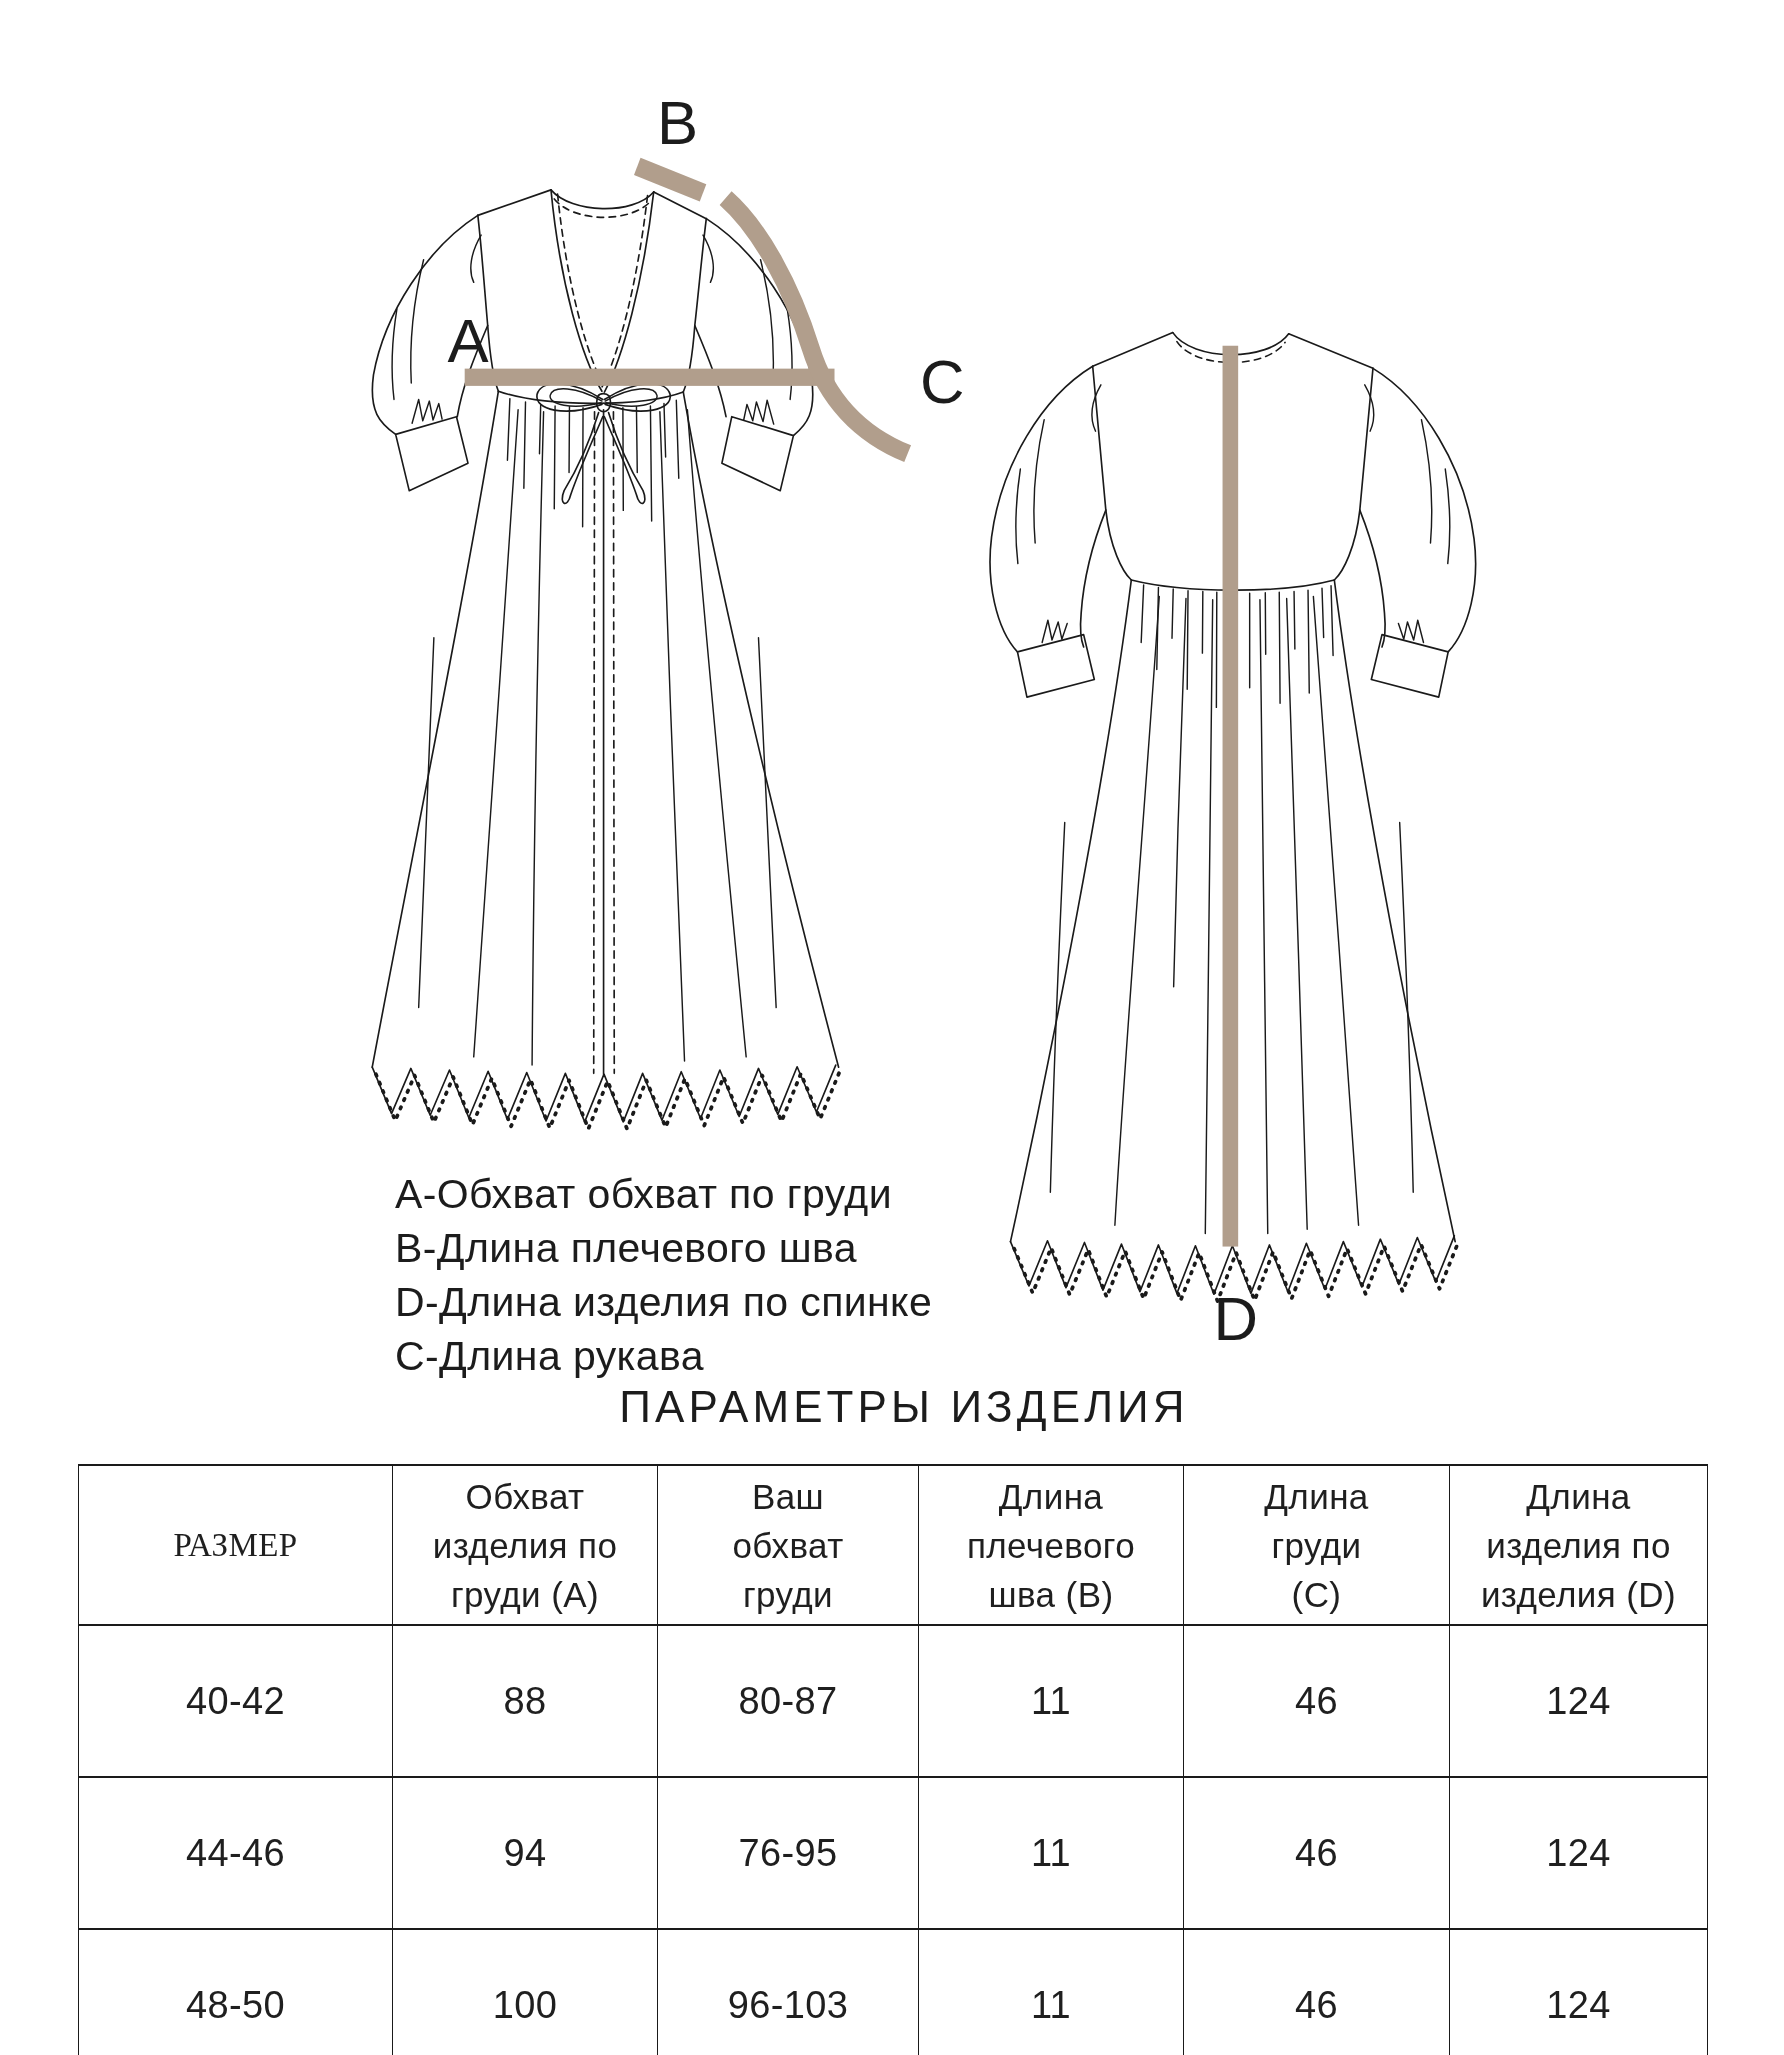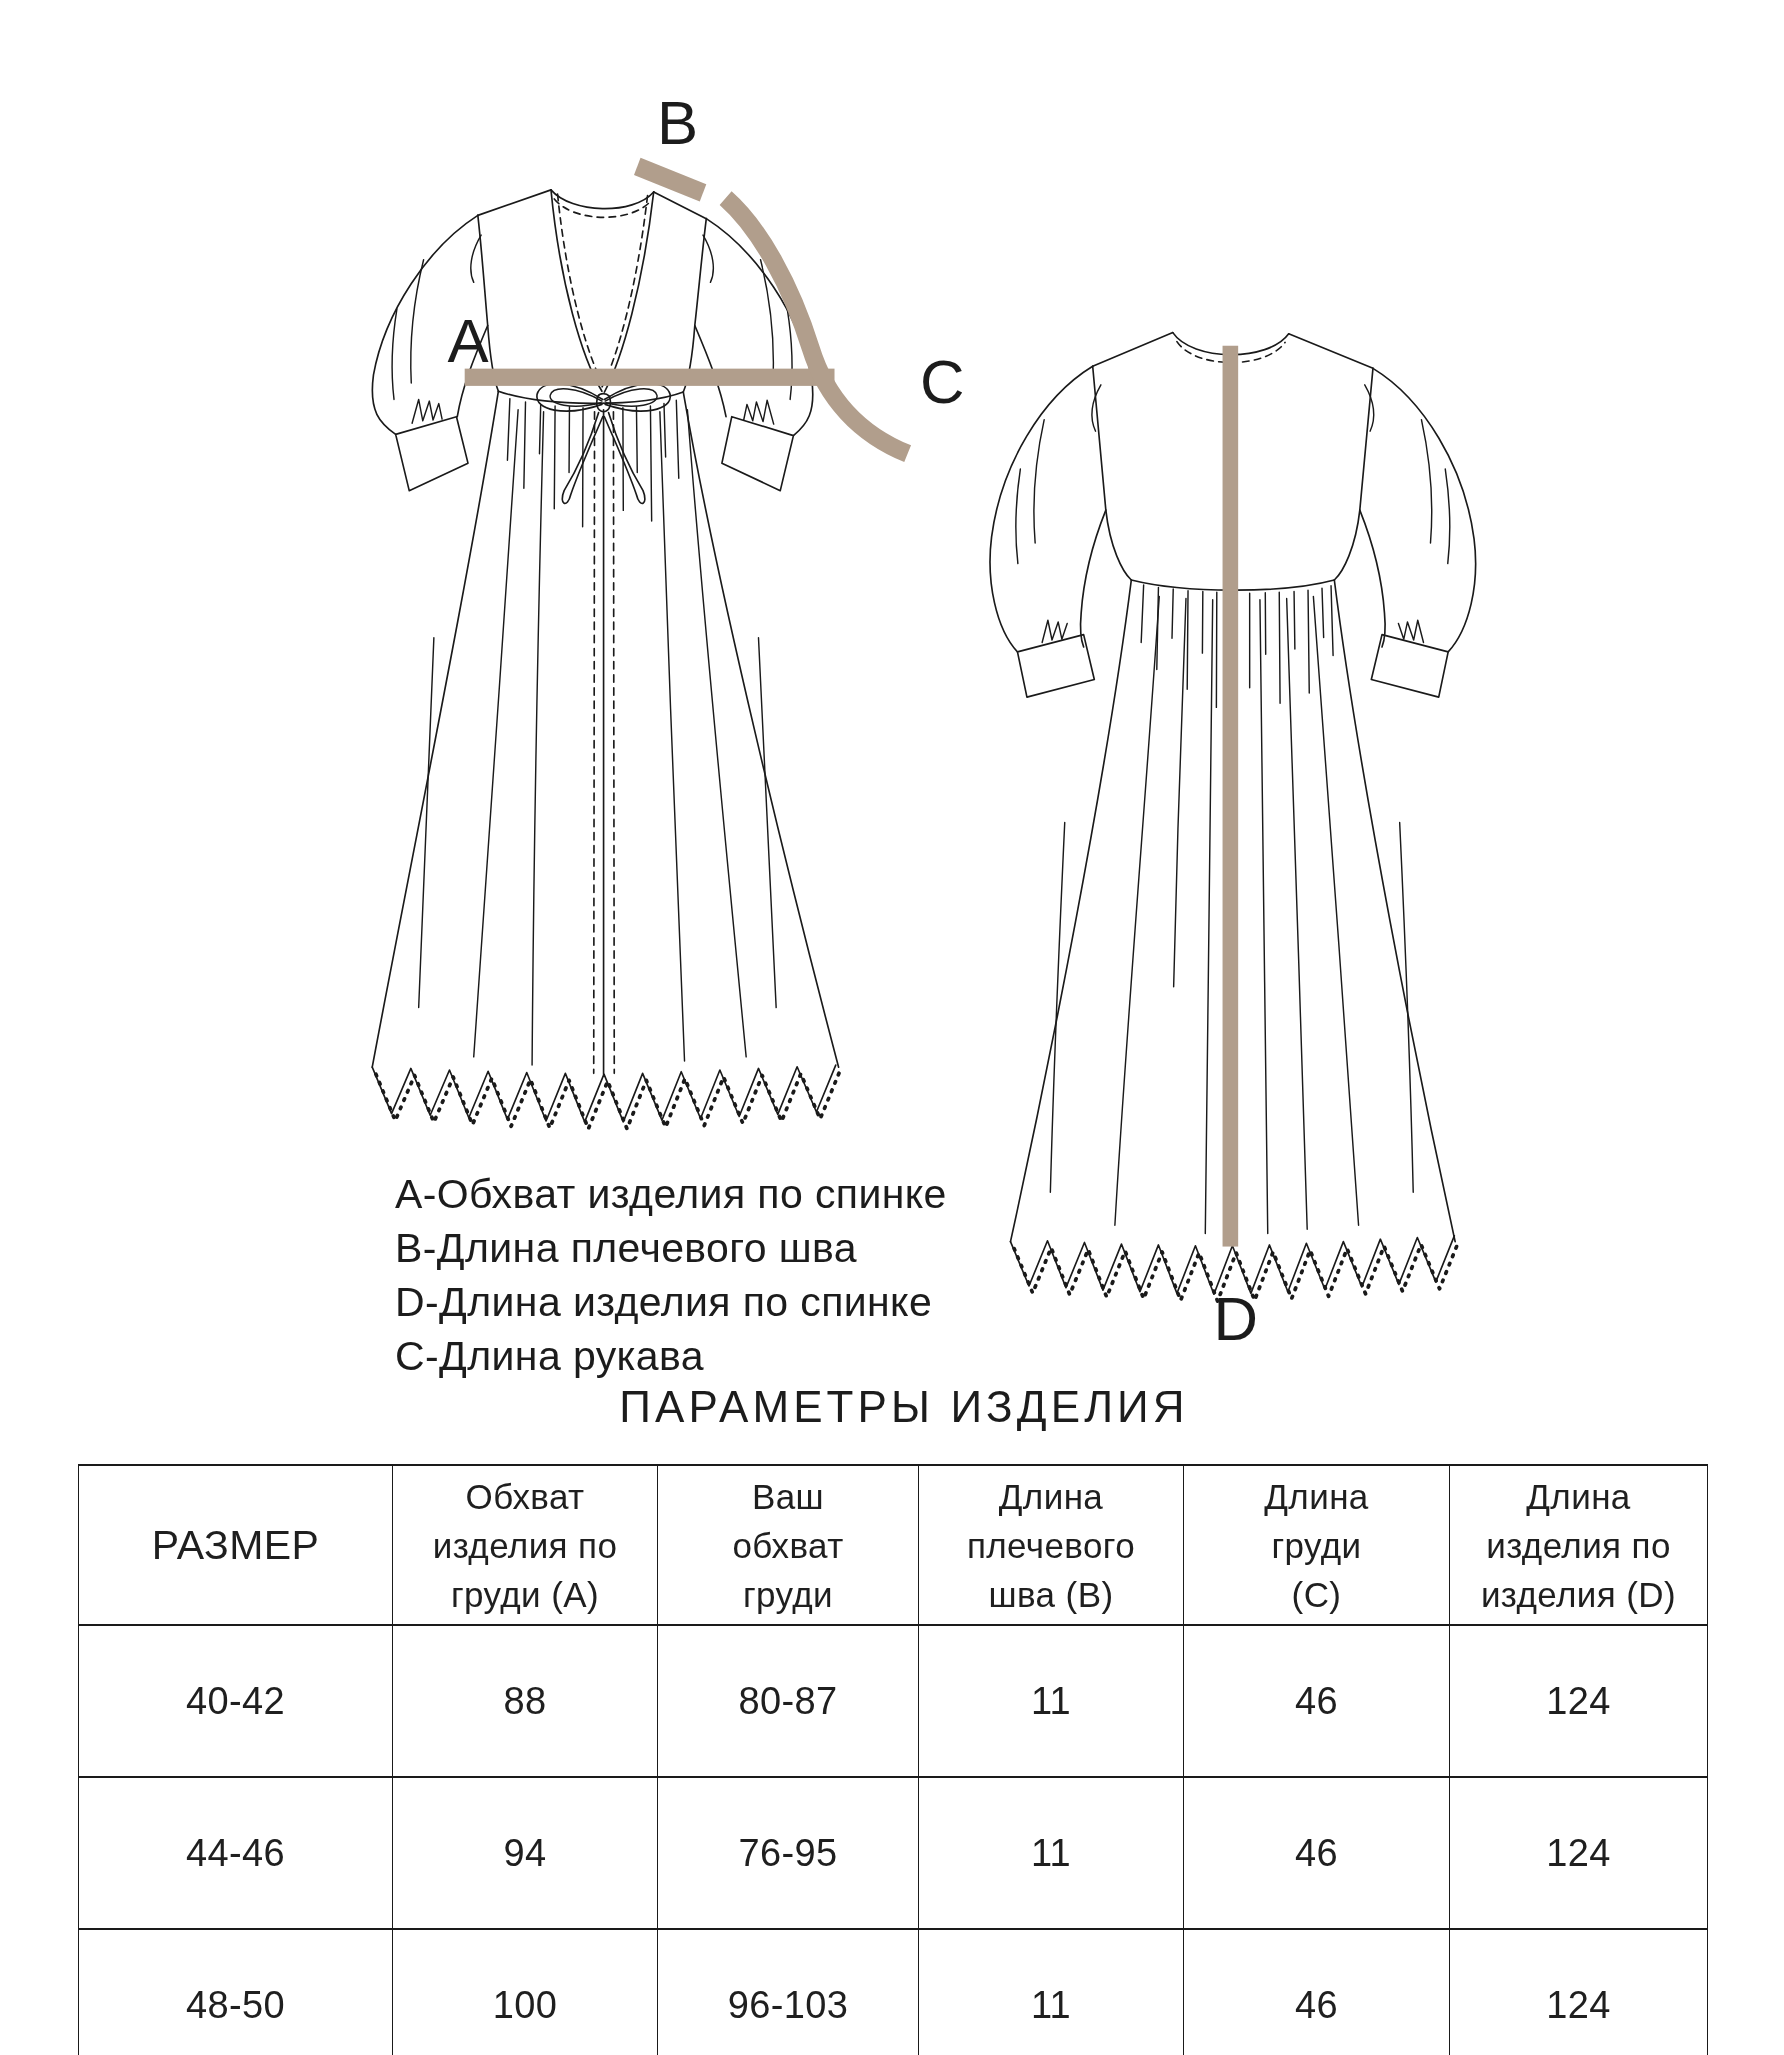--- a/index.html
+++ b/index.html
@@ -39,21 +39,21 @@
     justify-content:center;align-items:center;
     text-align:center;
     border-right:1.6px solid #1a1a1a;
     border-bottom:2.9px solid #1a1a1a;
     box-sizing:border-box;
     font-size:38px;color:#1f1f1f;letter-spacing:0.4px;
   }
   .cell.lastcol{border-right:none;}
   .cell.head{font-size:35px;}
   .cell.head .hline{display:block;line-height:49px;}
-  .cell.head.size-col{font-size:41px;}
+  .cell.head.size-col{font-size:33px;font-family:Liberation Serif, serif;}
 </style>
 </head>
 <body>
 
 <div id="page">
 
   <svg id="front-sketch" class="sketch" width="678" height="1131" viewBox="0 0 1650 2750">
     <g stroke="#1a1a1a" stroke-width="4" fill="none" stroke-linecap="round" stroke-linejoin="round">
 
       <path d="M640,310 C690,368 840,372 890,315"></path>
@@ -172,21 +172,21 @@
       <path stroke-width="3.5" d="M1065,1400 C1080,1720 1092,2040 1098,2300"></path>
     </g>
 
     <rect x="634" y="240" width="38" height="2192" fill="#b19e8c"></rect>
     <g fill="#1c1c1c" font-family="Liberation Sans, sans-serif" font-size="150" font-weight="400">
       <text x="612" y="2660">D</text>
     </g>
   </svg>
 
   <div class="legend">
-    <div>A-Обхват изделия по спинке</div>
+    <div>A-Обхват обхват по груди</div>
     <div>B-Длина плечевого шва</div>
     <div>D-Длина изделия по спинке</div>
     <div>C-Длина рукава</div>
   </div>
 
   <div class="table-title">ПАРАМЕТРЫ ИЗДЕЛИЯ</div>
 
   <div class="size-table">
 
     <div class="cell head size-col">

